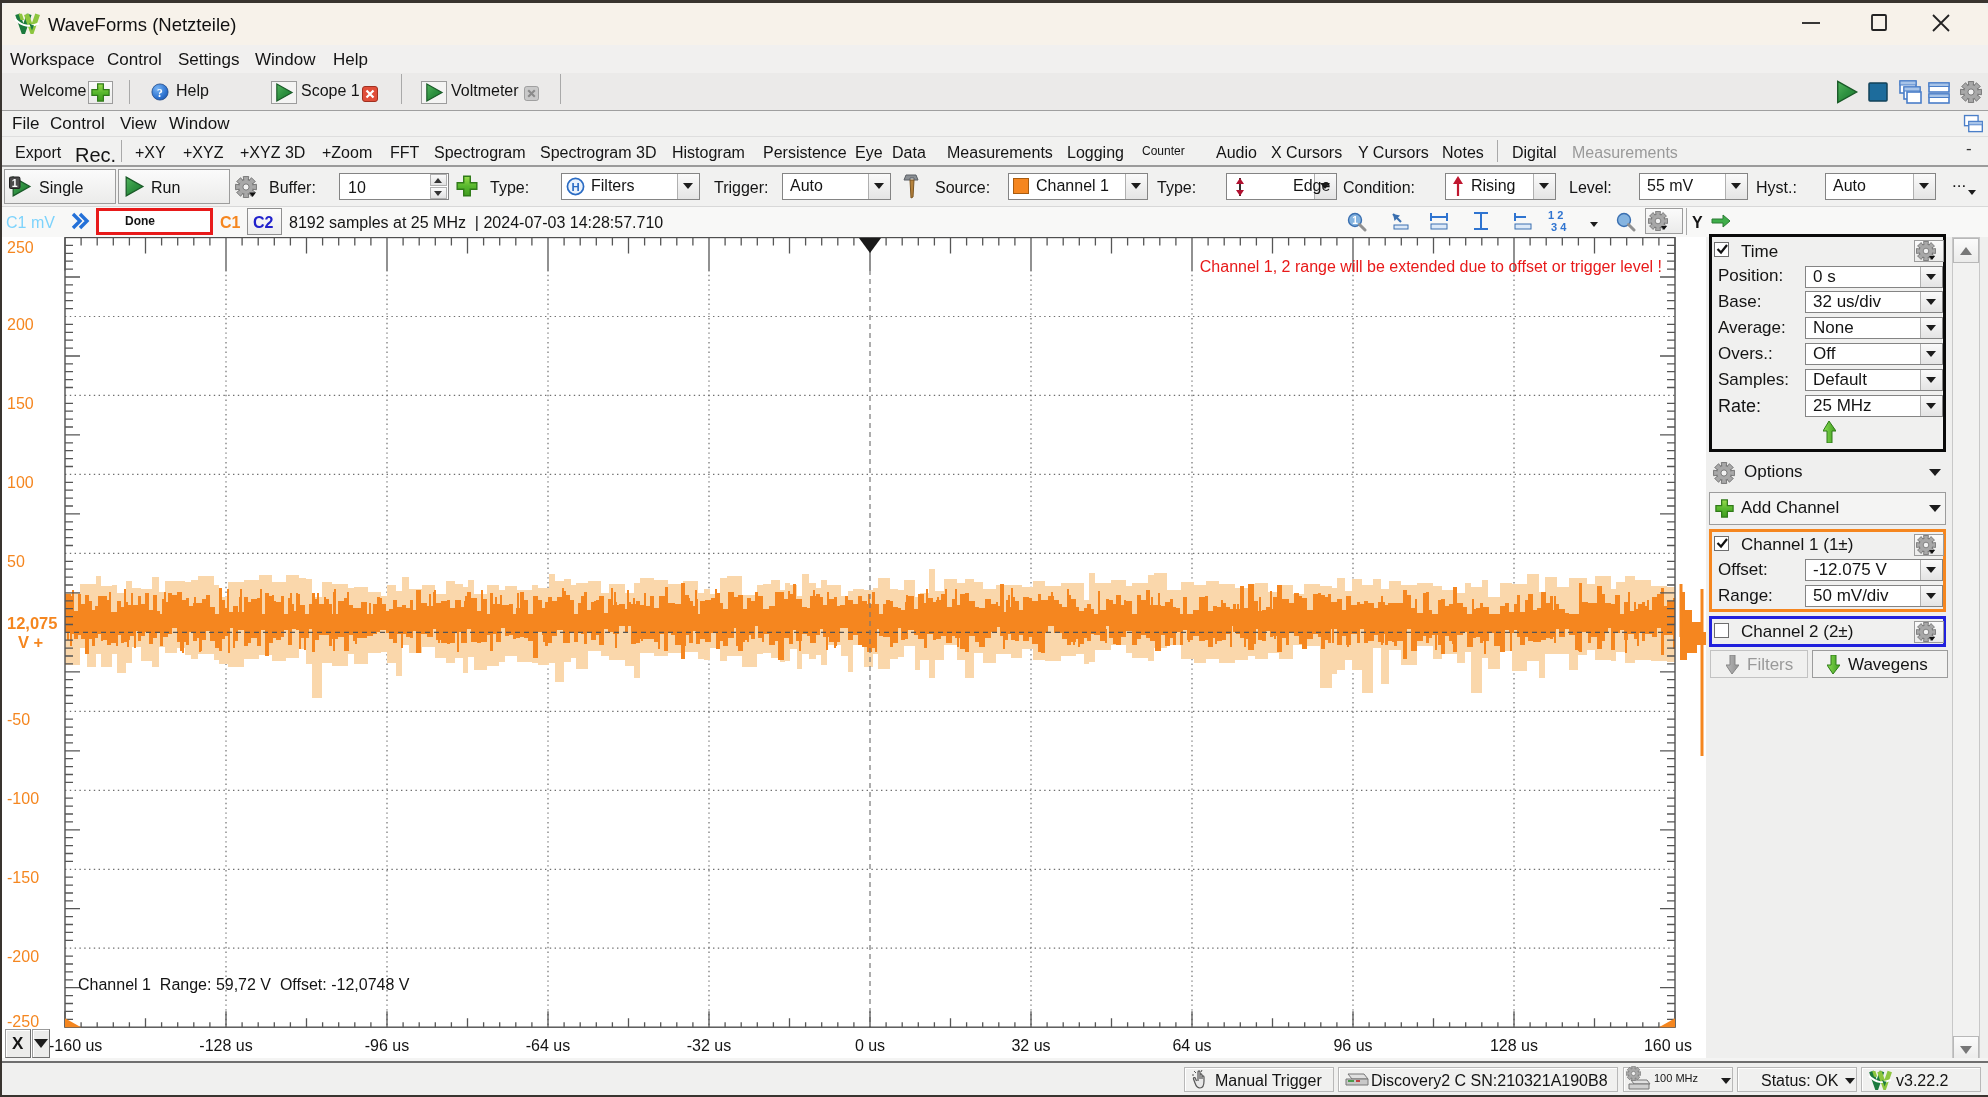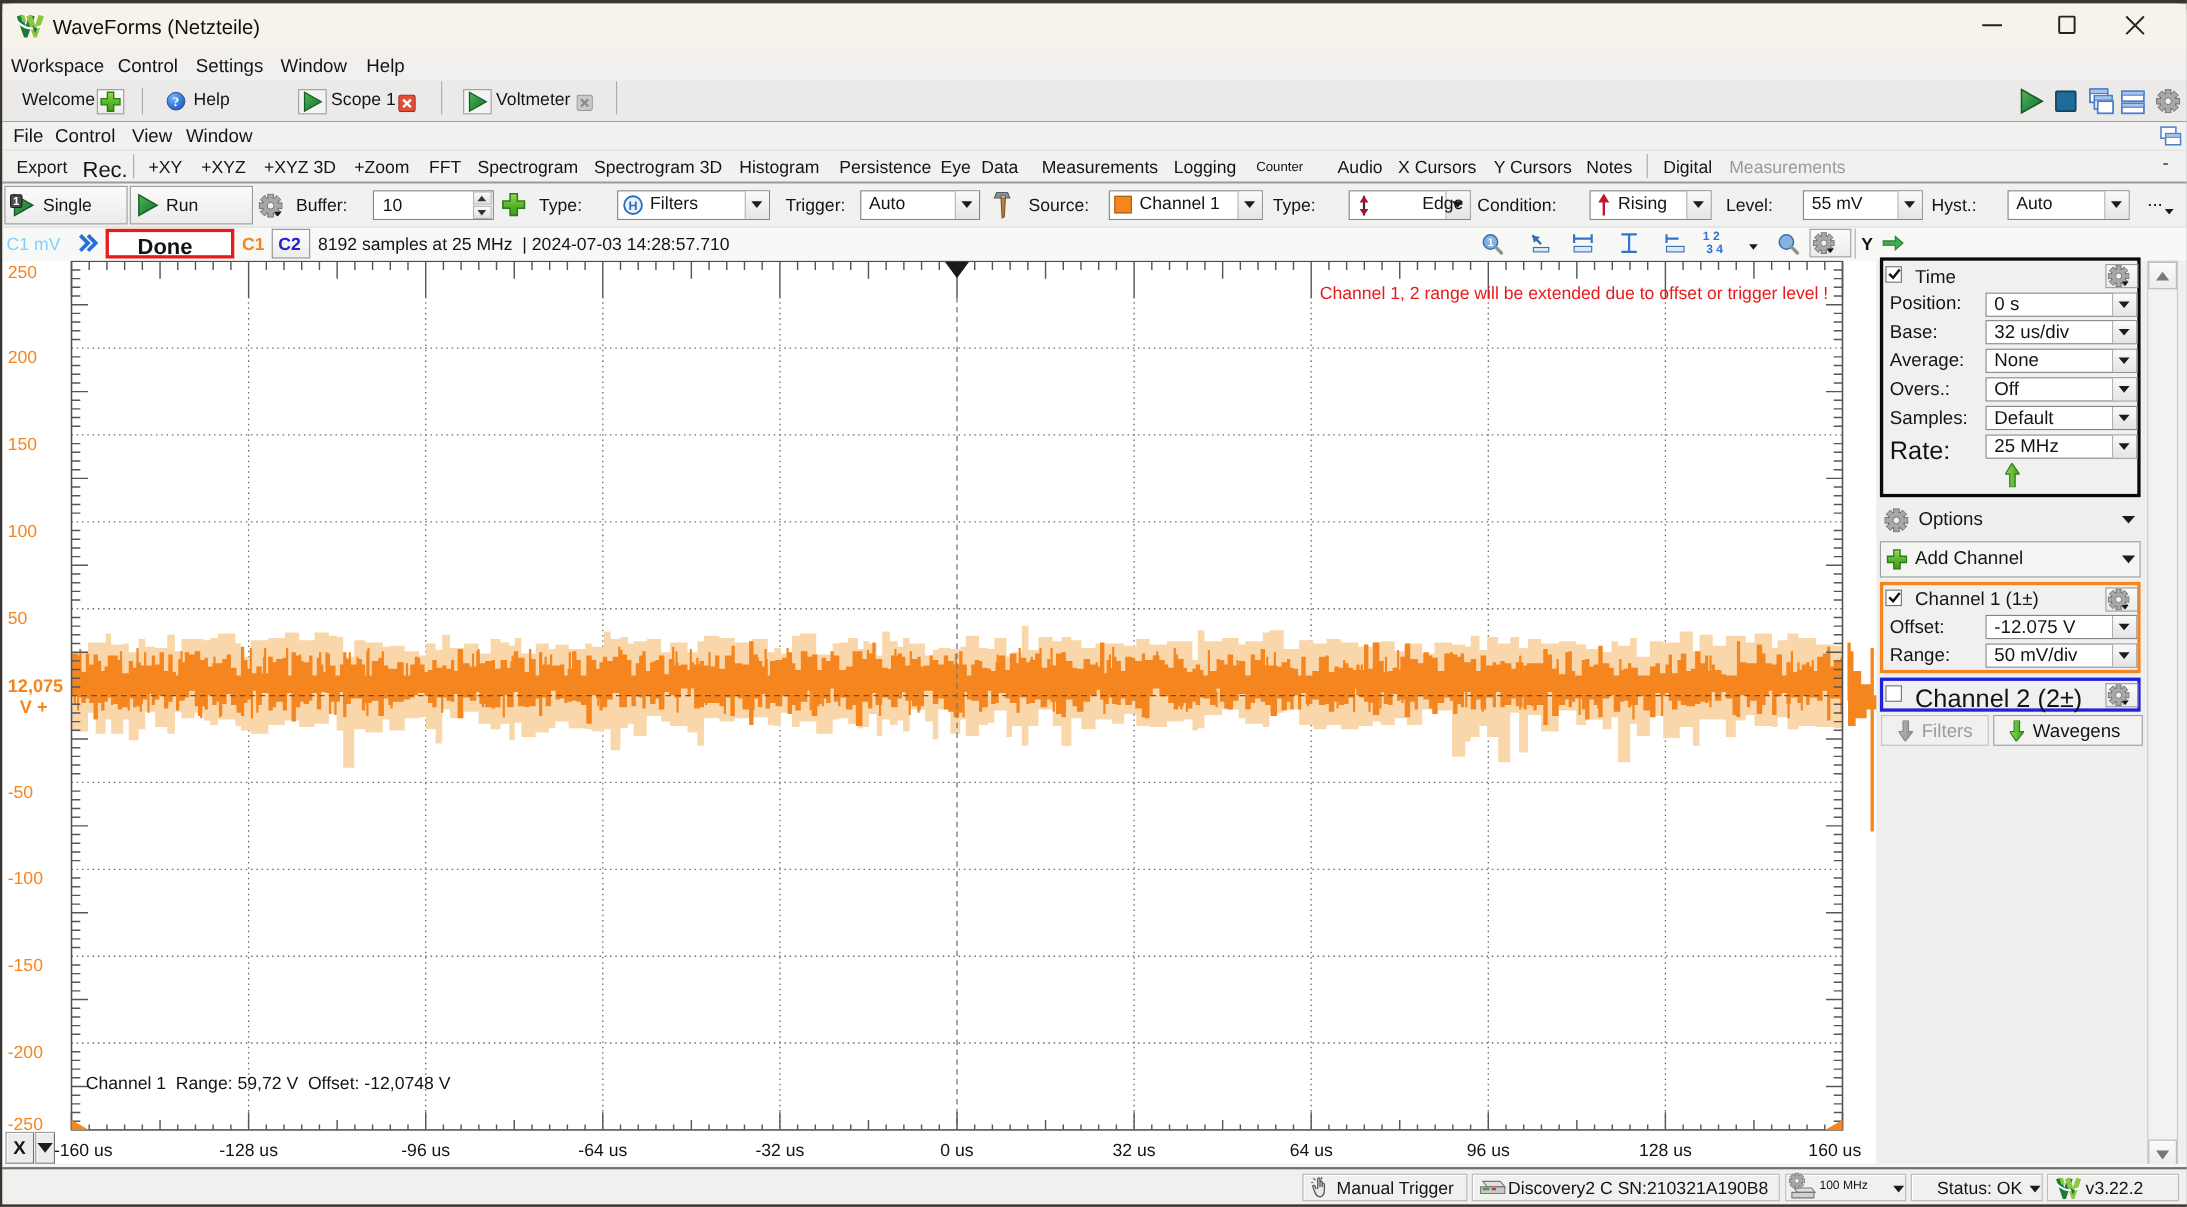--- a/index.html
+++ b/index.html
@@ -265,21 +265,21 @@
 <div class="txt" style="left:1833px;top:177px;font-size:16px">Auto</div>
 <div class="txt" style="left:1952px;top:172px;font-size:17px">...</div>
 <div class="tri" style="left:1968px;top:190px;border-left-width:4px;border-right-width:4px;border-top-width:5px"></div>
 <div class="ab" style="left:2px;top:207px;width:1986px;height:30px;background:#f8f8f7"></div>
 <div class="txt" style="left:6px;top:214px;font-size:16px;color:#7dd3fc">C1 mV</div>
 <svg class="ab" style="left:70px;top:211px" width="20" height="20" viewBox="0 0 20 20">
     <path d="M3 3 L10 10 L3 17" stroke="#2471d8" stroke-width="3.4" fill="none"></path>
     <path d="M10 3 L17 10 L10 17" stroke="#2471d8" stroke-width="3.4" fill="none"></path>
   </svg>
 <div class="ab" style="left:96px;top:208px;width:117px;height:27px;background:#fff;border:3px solid #e81a1a"></div>
-<div class="txt" style="left:125px;top:214px;font-size:20px;font-weight:bold">Done</div>
+<div class="txt" style="left:125px;top:214px;font-size:12px;font-weight:bold">Done</div>
 <div class="txt" style="left:220px;top:214px;font-size:16px;font-weight:bold;color:#f5861f">C1</div>
 <div class="ab" style="left:247px;top:208px;width:35px;height:27px;background:linear-gradient(#fcfcfc,#ededed);border:1px solid #909090"></div>
 <div class="txt" style="left:253px;top:214px;font-size:16px;font-weight:bold;color:#2222cc">C2</div>
 <div class="txt" style="left:289px;top:214px;font-size:16px">8192 samples at 25 MHz&nbsp; | 2024-07-03 14:28:57.710</div>
 <svg style="position:absolute;left:1347px;top:212px" width="20" height="20" viewBox="0 0 20 20">
     <circle cx="8" cy="8" r="6.5" fill="#85b4e0" stroke="#3a6fb0" stroke-width="1.4"></circle>
     <text x="8" y="11.5" font-size="10" font-weight="bold" fill="#fff" text-anchor="middle" font-family="Liberation Sans">1</text>
     <path d="M12.5 12.5 L18 18" stroke="#909090" stroke-width="3" stroke-linecap="round"></path>
   </svg>
 <svg class="ab" style="left:1390px;top:211px" width="20" height="20" viewBox="0 0 20 20">
@@ -409,21 +409,21 @@
 <div class="txt" style="left:1718px;top:344px;font-size:17px">Overs.:</div>
 <div class="combo" style="left:1805px;top:342.90000000000003px;width:138px;height:22px"></div>
 <div class="ab" style="left:1920px;top:343.90000000000003px;width:22px;height:20px;background:linear-gradient(#fafafa,#e4e4e4);border-left:1px solid #b0b0b0"></div>
 <div class="tri" style="left:1926px;top:350.90000000000003px"></div>
 <div class="txt" style="left:1813px;top:343.90000000000003px;font-size:17px">Off</div>
 <div class="txt" style="left:1718px;top:370px;font-size:17px">Samples:</div>
 <div class="combo" style="left:1805px;top:368.70000000000005px;width:138px;height:22px"></div>
 <div class="ab" style="left:1920px;top:369.70000000000005px;width:22px;height:20px;background:linear-gradient(#fafafa,#e4e4e4);border-left:1px solid #b0b0b0"></div>
 <div class="tri" style="left:1926px;top:376.70000000000005px"></div>
 <div class="txt" style="left:1813px;top:369.70000000000005px;font-size:17px">Default</div>
-<div class="txt" style="left:1718px;top:396px;font-size:23px">Rate:</div>
+<div class="txt" style="left:1718px;top:396px;font-size:18px">Rate:</div>
 <div class="combo" style="left:1805px;top:394.50000000000006px;width:138px;height:22px"></div>
 <div class="ab" style="left:1920px;top:395.50000000000006px;width:22px;height:20px;background:linear-gradient(#fafafa,#e4e4e4);border-left:1px solid #b0b0b0"></div>
 <div class="tri" style="left:1926px;top:402.50000000000006px"></div>
 <div class="txt" style="left:1813px;top:395.50000000000006px;font-size:17px">25 MHz</div>
 <svg style="position:absolute;left:1823px;top:421px" width="13" height="22" viewBox="0 0 13 22">
     <defs>
       <linearGradient id="ga1823421" x1="0" y1="0" x2="1" y2="0">
         <stop offset="0" stop-color="#8ade52"></stop>
         <stop offset="1" stop-color="#3f9c1f"></stop>
       </linearGradient>
@@ -468,21 +468,21 @@
 <div class="ab" style="left:1920px;top:560px;width:22px;height:20px;background:linear-gradient(#fafafa,#e4e4e4);border-left:1px solid #b0b0b0"></div>
 <div class="tri" style="left:1926px;top:567px"></div>
 <div class="txt" style="left:1813px;top:560px;font-size:17px">-12.075 V</div>
 <div class="txt" style="left:1718px;top:586px;font-size:17px">Range:</div>
 <div class="combo" style="left:1805px;top:585px;width:138px;height:22px"></div>
 <div class="ab" style="left:1920px;top:586px;width:22px;height:20px;background:linear-gradient(#fafafa,#e4e4e4);border-left:1px solid #b0b0b0"></div>
 <div class="tri" style="left:1926px;top:593px"></div>
 <div class="txt" style="left:1813px;top:586px;font-size:17px">50 mV/div</div>
 <div class="ab" style="left:1709px;top:616px;width:237px;height:31px;background:#f0f0ef;border:3px solid #2121dd"></div>
 <div class="cb" style="left:1714px;top:623px"></div>
-<div class="txt" style="left:1741px;top:622px;font-size:23px">Channel 2 (2±)</div>
+<div class="txt" style="left:1741px;top:622px;font-size:17px">Channel 2 (2±)</div>
 <div class="btn" style="left:1914px;top:621px;width:30px;height:22px"></div>
 <svg style="position:absolute;left:1916px;top:622px" width="20" height="20" viewBox="0 0 20 20">
     <circle cx="10" cy="10" r="7" fill="#a8a8a8" stroke="#6f6f6f" stroke-width="1"></circle>
     <path d="M16.1 8.0L19.5 7.5L19.5 12.5L16.1 12.0M15.7 12.9L18.5 14.9L14.9 18.5L12.9 15.7M12.0 16.1L12.5 19.5L7.5 19.5L8.0 16.1M7.1 15.7L5.1 18.5L1.5 14.9L4.3 12.9M3.9 12.0L0.5 12.5L0.5 7.5L3.9 8.0M4.3 7.1L1.5 5.1L5.1 1.5L7.1 4.3M8.0 3.9L7.5 0.5L12.5 0.5L12.0 3.9M12.9 4.3L14.9 1.5L18.5 5.1L15.7 7.1" fill="#a8a8a8" stroke="#6f6f6f" stroke-width="0.8"></path>
     <circle cx="10" cy="10" r="2.8" fill="#f2f2f2" stroke="#6f6f6f" stroke-width="0.8"></circle>
     <path d="M13 15 L19 15 L16 19 Z" fill="#111"></path>
   </svg>
 <div class="btn" style="left:1710px;top:650px;width:98px;height:28px;background:#f0f0ef;border-color:#c2c2c2"></div>
 <svg style="position:absolute;left:1726px;top:655px" width="13" height="19" viewBox="0 0 13 19">
     <defs>

